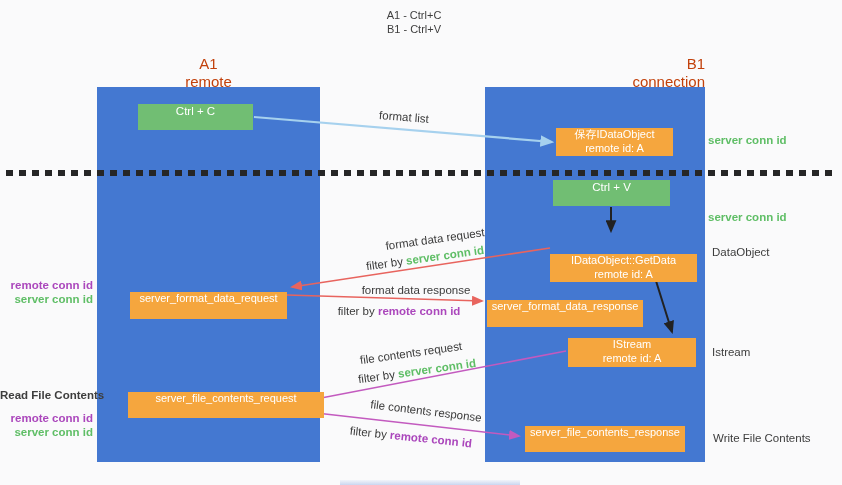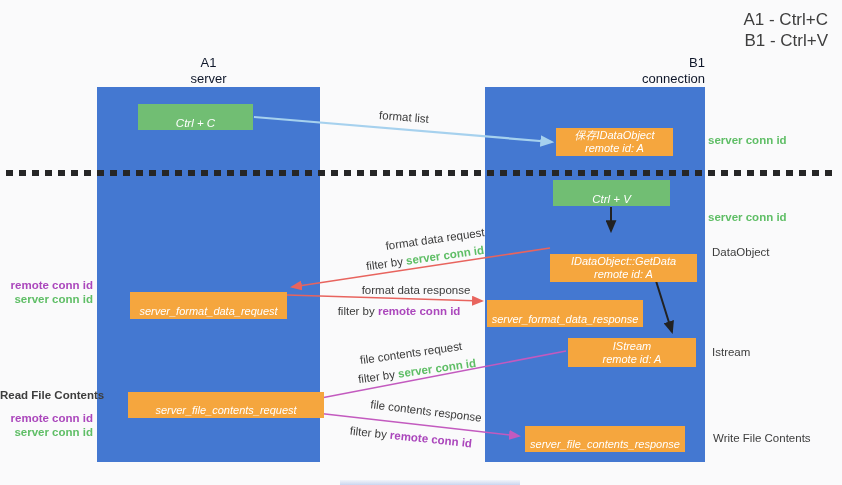--- a/index.html
+++ b/index.html
@@ -1,41 +1,41 @@
 <!DOCTYPE html>
 <html><head>
 <meta charset="utf-8">
 <style>
   html,body { margin:0; padding:0; background:#FAFAFB; }
   .canvas {
     position:relative; width:842px; height:485px; overflow:hidden;
     background:#FAFAFB; font-family:"Liberation Sans", sans-serif;
   }
   .title {
-    position:absolute; top:9px; left:0; width:828px; text-align:right;
-    font-size:17px; line-height:1.25; color:#3e3e3e; z-index:6;
+    position:absolute; top:9px; left:0; width:828px; text-align:center;
+    font-size:11px; line-height:1.25; color:#3e3e3e; z-index:6;
   }
   .col { position:absolute; background:#4478D1; z-index:1; }
   .col-a1 { left:97px; top:87px; width:223px; height:375px; }
   .col-b1 { left:485px; top:87px; width:220px; height:375px; }
   .col-header {
-    position:absolute; top:55px; text-align:center; font-size:13px;
-    line-height:1.2; color:#0f172a; z-index:2;
+    position:absolute; top:55px; text-align:center; font-size:15px;
+    line-height:1.2; color:#c2410c; z-index:2;
   }
   .hdr-a1 { left:97px; width:223px; }
   .hdr-b1 { left:485px; width:220px;text-align:right; }
   .divider {
     position:absolute; left:6px; right:4px; top:170px; height:6px; z-index:3;
     background:repeating-linear-gradient(to right, #262626 0 7px, transparent 7px 13px);
   }
   svg.arrows { position:absolute; left:0; top:0; z-index:4; pointer-events:none; }
   .box {
     position:absolute; z-index:5; display:flex; flex-direction:column;
-    align-items:center; justify-content:flex-end; color:#fff;
-    font-size:11px; line-height:1.25; text-align:center; white-space:nowrap;font-style:italic;
+    align-items:center; justify-content:flex-start; color:#fff;
+    font-size:11px; line-height:1.25; text-align:center; white-space:nowrap;
   }
   .orange { background:#F5A63E; }
   .green  { background:#71BE73; font-size:11.5px; }
   .flow {
     position:absolute; z-index:6; font-size:11.5px; color:#3b3b3b;
     white-space:nowrap; transform:translate(-50%,-50%) rotate(var(--r,0deg));
   }
   .ann { position:absolute; z-index:6; font-size:11.5px; white-space:nowrap; color:#3d3d3d; }
   .ann-left { left:0; width:93px; text-align:right;font-weight:bold; }
   .g { color:#5FBE66; font-weight:bold; }
@@ -50,21 +50,21 @@
 
 <div class="canvas">
 
   <div class="title">
     <div>A1 - Ctrl+C</div>
     <div>B1 - Ctrl+V</div>
   </div>
 
   <div class="col-header hdr-a1">
     <div>A1</div>
-    <div>server</div>
+    <div>remote</div>
   </div>
   <div class="col-header hdr-b1">
     <div>B1</div>
     <div>connection</div>
   </div>
 
   <div class="col col-a1"></div>
   <div class="col col-b1"></div>
 
   <div class="divider"></div>

